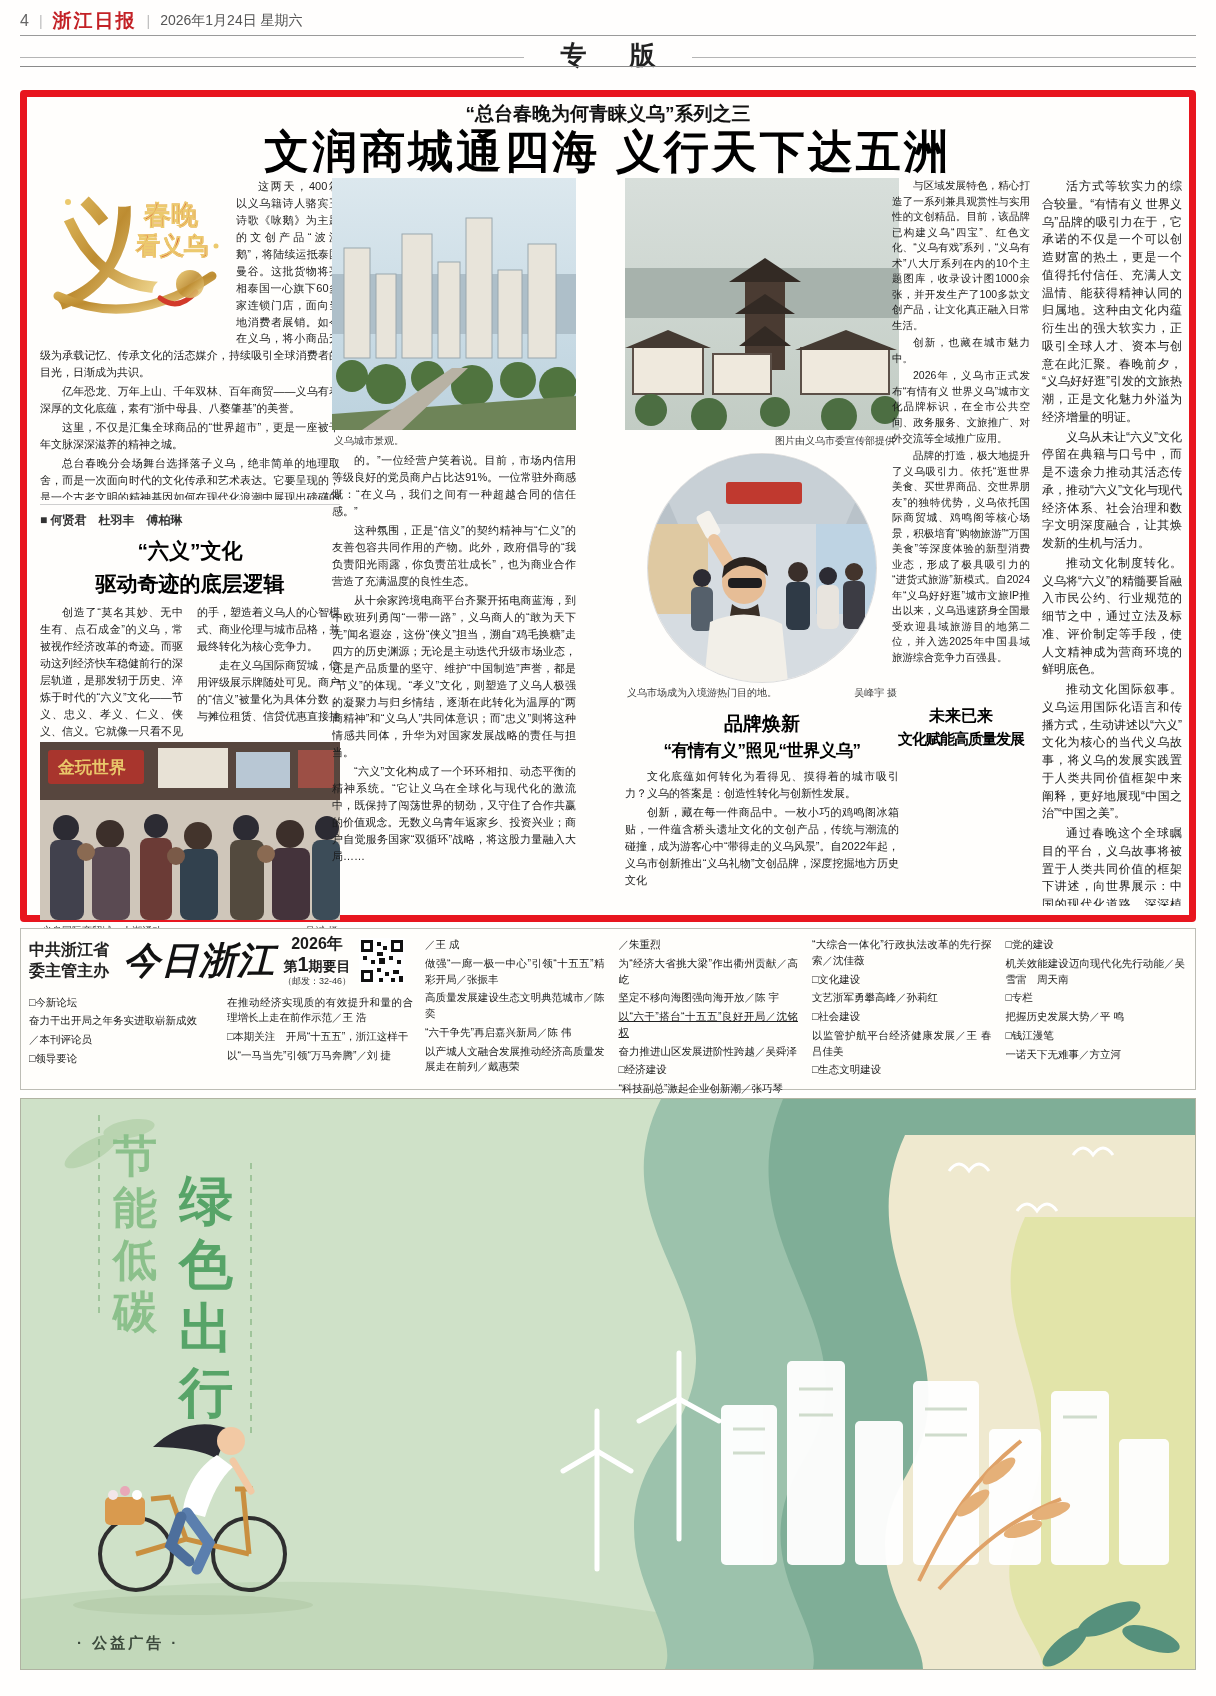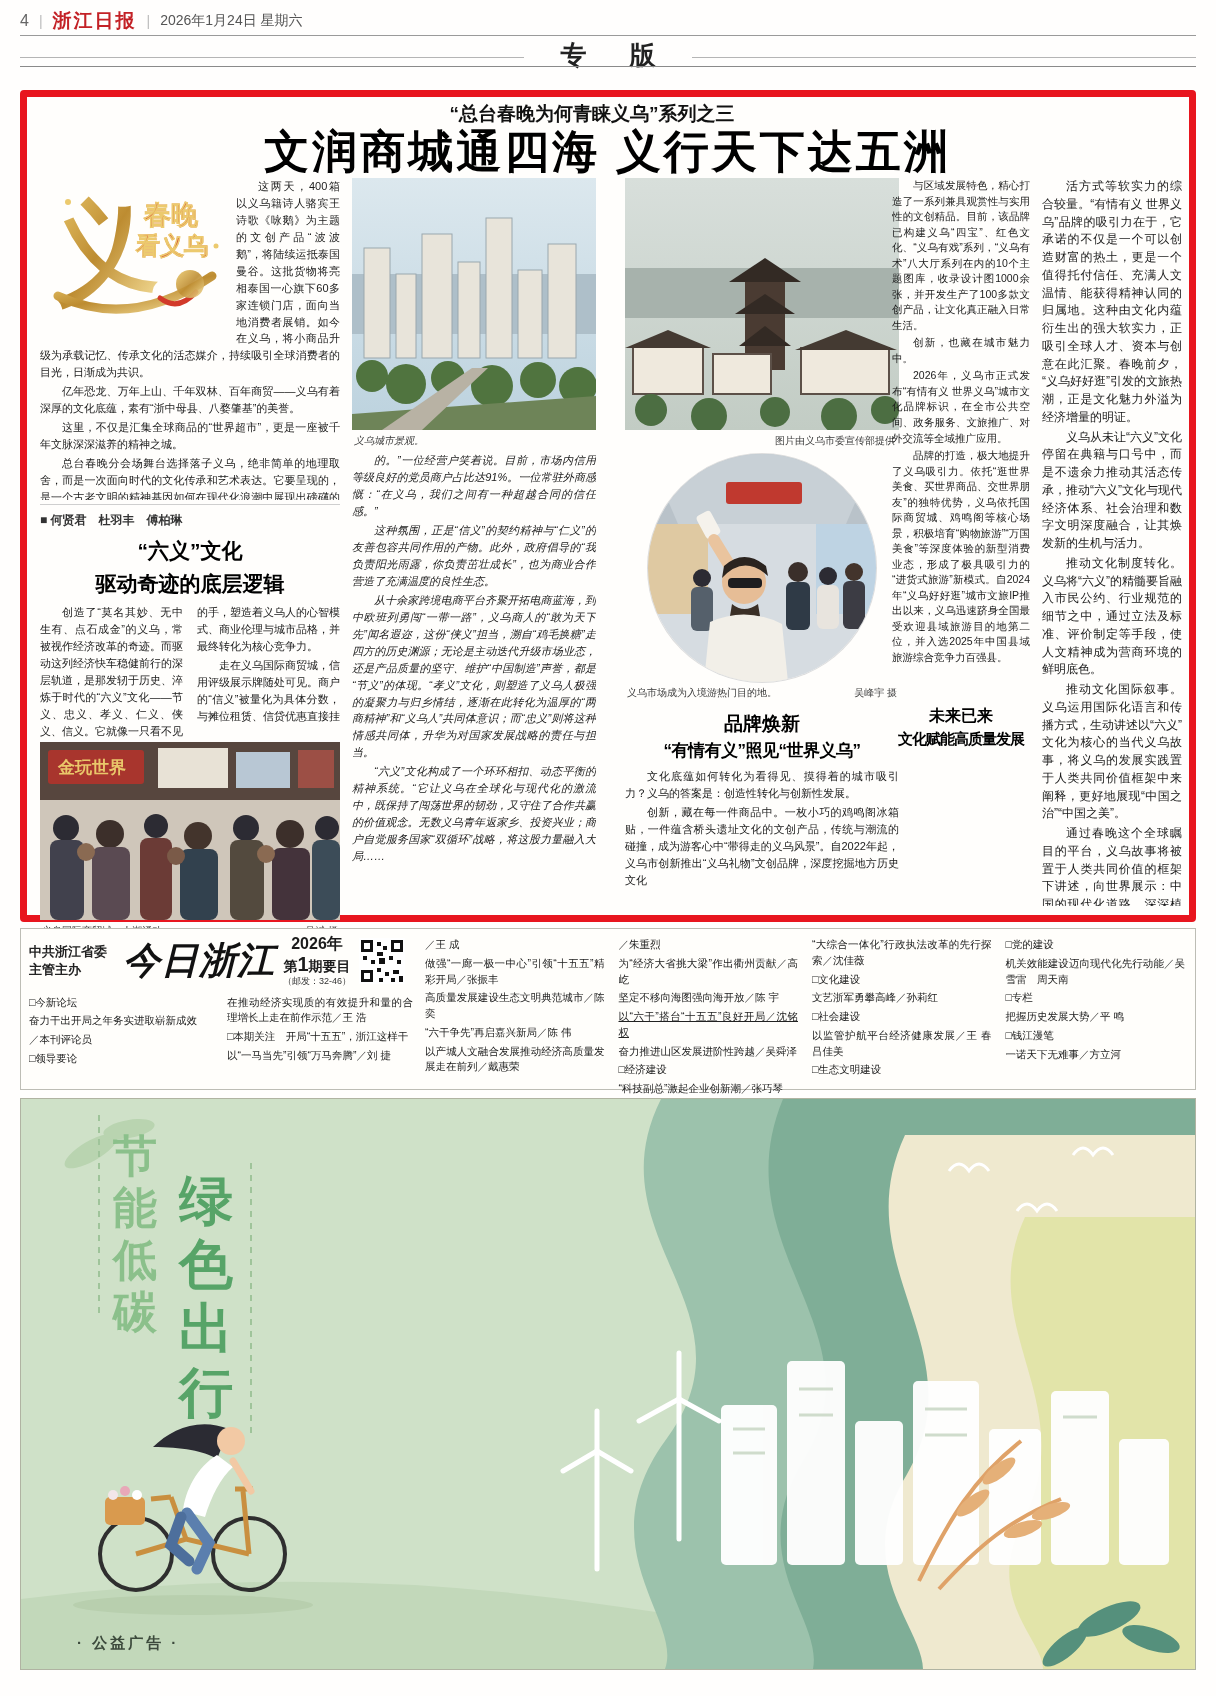--- a/index.html
+++ b/index.html
@@ -10,26 +10,26 @@
   .phead .pn{font-size:16px;color:#666;}
   .phead .mast{font-family:"Liberation Serif","DejaVu Serif",serif;font-weight:bold;font-size:19px;color:#c32126;letter-spacing:2px;}
   .phead .sep{color:#bbb;}
   .rule1{position:absolute;left:20px;top:35px;width:1176px;border-top:1px solid #9a9a9a;}
   .banner{position:absolute;left:20px;top:38px;width:1176px;display:flex;align-items:center;gap:18px;}
   .banner .line{flex:1;border-top:1px solid #b5b5b5;margin-top:4px;}
   .banner .bt{font-size:26px;font-weight:bold;letter-spacing:18px;color:#222;padding-left:18px;}
   .rule2{position:absolute;left:20px;top:66px;width:1176px;border-top:1.5px solid #8a8a8a;}
   
   .redbox{position:absolute;left:20px;top:90px;width:1162px;height:818px;border:7px solid #e8151e;border-radius:4px;background:#fffefc;}
-  .kicker{position:absolute;left:4px;top:101px;width:1176px;text-align:center;font-size:19px;font-weight:bold;color:#111;}
+  .kicker{position:absolute;left:20px;top:101px;width:1176px;text-align:center;font-size:19px;font-weight:bold;color:#111;}
   .headline{position:absolute;left:20px;top:122px;width:1176px;text-align:center;font-size:45px;font-weight:900;letter-spacing:3px;color:#000;}
   .col{position:absolute;top:178px;font-size:11px;line-height:1.54;text-align:justify;color:#1a1a1a;}
   .para{margin:0 0 2px 0;text-indent:2em;}
   #col1{left:40px;width:300px;height:728px;}
-  #col2{left:352px;width:244px;height:728px;overflow:hidden;font-style:italic;}
+  #col2{left:332px;width:244px;height:728px;overflow:hidden;}
   #col3{left:625px;width:274px;height:728px;overflow:hidden;}
   #col4{left:892px;width:138px;height:728px;font-size:10.5px;line-height:1.48;}
   #col5{left:1042px;width:140px;height:728px;overflow:hidden;font-size:12px;line-height:1.48;}
   .goldlogo{float:left;width:188px;height:148px;margin:2px 8px 4px 0;}
   .introwrap{height:322px;overflow:hidden;}
   .byline{border-top:1px solid #cfcfcf;margin-top:4px;padding-top:6px;font-size:12px;font-weight:bold;color:#333;}
   .shead{ text-align:center;font-weight:900;color:#000;margin:6px 0 4px 0;}
   .shead .l1{font-size:21px;}
   .shead .l2{font-size:21px;}
   .twocol{column-count:2;column-gap:14px;height:138px;overflow:hidden;}
@@ -42,21 +42,21 @@
   .s2head .l1{font-size:19px;}
   .s2head .l2{font-size:17px;letter-spacing:-0.5px;}
   .s3head .l1{font-size:16px;}
   .s3head .l2{font-size:15px;letter-spacing:-1px;}
   .clip545{height:520px;overflow:hidden;}
   .clip130{height:140px;overflow:hidden;}
   
   .journal{position:absolute;left:20px;top:928px;width:1174px;height:160px;border:1px solid #bdbdb5;background:#fffefb;display:flex;}
   .jleft{width:400px;padding:6px 8px;box-sizing:border-box;}
   .jhead{display:flex;align-items:center;gap:8px;}
-  .jorg{font-size:13px;font-weight:bold;color:#222;width:86px;}
+  .jorg{font-size:16px;font-weight:bold;color:#222;width:86px;}
   .jname{font-family:"Liberation Serif","DejaVu Serif",serif;font-weight:900;font-style:italic;font-size:37px;color:#111;letter-spacing:1px;white-space:nowrap;}
   .jissue{text-align:center;line-height:1.15;}
   .jissue .y{font-size:16px;font-weight:900;}
   .jissue .i{font-size:14px;font-weight:900;}
   .jissue .i b{font-size:20px;}
   .jissue .p{font-size:9px;color:#333;}
   .qr{width:46px;height:46px;}
   .jcols{display:flex;gap:12px;margin-top:8px;}
   .jcol{font-size:10.5px;line-height:1.5;color:#222;text-align:justify;}
   .jcol p{margin:0 0 3px 0;}

